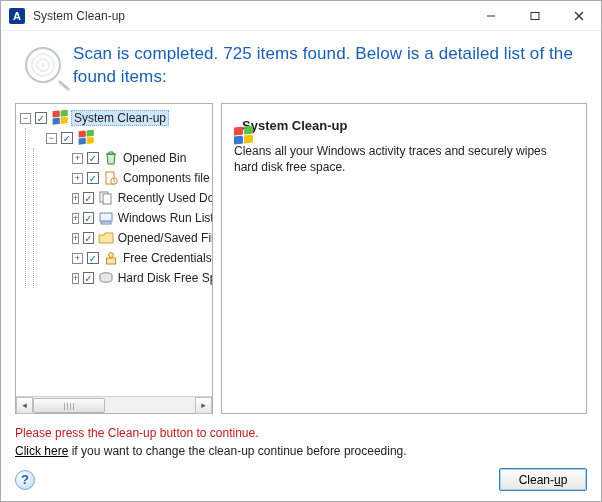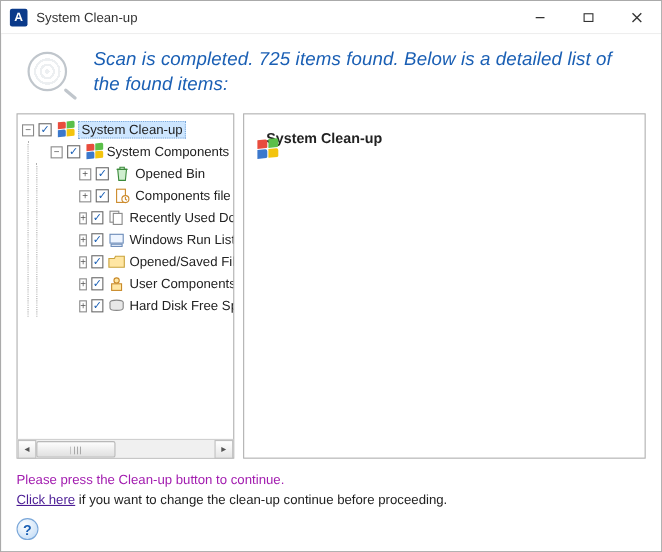--- a/index.html
+++ b/index.html
@@ -6,21 +6,21 @@
 body { width: 602px; height: 502px; background: #fff; border: 1px solid #aaa; overflow: hidden; display: flex; flex-direction: column; }
 
 
 .titlebar { height: 30px; background: #fff; display: flex; align-items: center; padding-left: 8px; border-bottom: 1px solid #eee; }
 .titlebar .appicon { width: 16px; height: 16px; background: #0a3a8a; border-radius: 2px; display: flex; align-items: center; justify-content: center; color: #fff; font-size: 11px; font-weight: bold; }
 .titlebar .title { margin-left: 8px; font-size: 12px; color: #333; flex: 1; }
 .winbtns { display: flex; }
 .winbtn { width: 44px; height: 29px; display: flex; align-items: center; justify-content: center; color: #555; font-size: 14px; cursor: pointer; }
 
 
-.header { display: flex; padding: 12px 24px 10px 20px; gap: 14px; align-items: flex-start; font-style: italic; }
+.header { display: flex; padding: 12px 24px 10px 20px; gap: 2px; align-items: flex-start; }
 .lens { width: 50px; height: 50px; flex: 0 0 auto; position: relative; }
 .lens .circ { width: 36px; height: 36px; border: 2px solid #c0c6cc; border-radius: 50%; position: absolute; top: 4px; left: 4px; }
 .lens .fp  { position:absolute; top:8px; left:8px; width:28px; height:28px; border-radius:50%; background: repeating-radial-gradient(circle at 50% 50%, #dde2e6 0 2px, transparent 2px 5px); opacity:.55; }
 .lens .handle { position: absolute; width: 14px; height: 3px; background: #c0c6cc; bottom: 6px; right: 0; transform: rotate(40deg); border-radius: 2px; }
 .header-text { font-size: 17px; line-height: 1.35; color: #1a5fb4; letter-spacing: 0.1px; }
 
 
 .main { display: flex; gap: 8px; padding: 0 14px 6px 14px; flex: 1; min-height: 0; }
 .panel { border: 1px solid #b0b0b0; background: #fff; position: relative; }
 .left { width: 198px; display:flex; flex-direction:column; }
@@ -55,23 +55,23 @@
 .right .desc { font-size: 12px; color: #222; line-height:1.35;}
 .winlogo { width:20px; height:20px; position:relative; }
 .winlogo span { position:absolute; width:9px; height:8px; border-radius:0 2px 1px 0; }
 .wlr{ background:#e84c3d; left:0; top:1px; transform:skewY(-6deg);}
 .wlg{ background:#5bbf4a; left:10px; top:0; transform:skewY(-6deg);}
 .wlb{ background:#3b78cc; left:0; top:10px; transform:skewY(-6deg);}
 .wly{ background:#f3c40e; left:10px; top:9px; transform:skewY(-6deg);}
 
 
 .footer { padding: 6px 14px 10px 14px; border-top: 0; }
-.footer .line1 { font-size: 12px; color: #a21caf; margin-bottom: 4px;}
+.footer .line1 { font-size: 12px; color: #b91c1c; margin-bottom: 4px;}
 .footer .line2 { font-size: 12px; color: #222; margin-bottom: 10px;}
-.footer a.link { color: #4c1d95; text-decoration: underline; cursor: pointer; }
+.footer a.link { color: #000000; text-decoration: underline; cursor: pointer; }
 .bottom { display:flex; align-items:center; gap:8px; }
 .help { width:20px; height:20px; border-radius:50%; border:1px solid #7aa7d9; background: radial-gradient(circle at 35% 30%, #fff, #bcd8f5); color:#1a5fb4; display:flex; align-items:center; justify-content:center; font-weight:bold; font-size:13px; cursor:pointer;}
 .spacer { flex:1; }
 .btn { min-width: 88px; height: 23px; font-size: 12px; background: linear-gradient(#fdfdfd,#e7e7e7); border:1px solid #9c9c9c; border-radius:2px; cursor:pointer; padding:0 12px;}
 .btn.primary { border:1px solid #3c7fb1; box-shadow: inset 0 0 0 1px #a8d3f0; }
 .btn .u { text-decoration: underline; }
 </style>
 </head>
 <body>
 
@@ -131,21 +131,20 @@
           <span class="exp">−</span>
           <span class="chk">✓</span>
           <span class="ic">
               <span class="winlogo" style="transform:scale(.8)">
                 <span class="wlr"></span>
                 <span class="wlg"></span>
                 <span class="wlb"></span>
                 <span class="wly"></span>
               </span>
             </span>
-          <span class="lbl">System Components</span>
         </div>
 
         <div class="dots">
           <div class="node depth2">
             <span class="exp">+</span>
             <span class="chk">✓</span>
             <span class="ic">
                 <svg class="svg" viewBox="0 0 16 16">
                   <path d="M4 4h8l-1 10H5z" fill="#cfeecf" stroke="#3a8a3a" stroke-width="1"></path>
                   <path d="M3 4h10" stroke="#3a8a3a"></path>
@@ -200,21 +199,21 @@
           </div>
           <div class="node depth2">
             <span class="exp">+</span>
             <span class="chk">✓</span>
             <span class="ic">
                 <svg class="svg" viewBox="0 0 16 16">
                   <circle cx="8" cy="5" r="2.4" fill="#ffe6a3" stroke="#c98a2a"></circle>
                   <rect x="3.5" y="8" width="9" height="6" fill="#ffe6a3" stroke="#c98a2a"></rect>
                 </svg>
               </span>
-            <span class="lbl">User Components</span>
+            <span class="lbl">Free Credentials</span>
           </div>
           <div class="node depth2">
             <span class="exp">+</span>
             <span class="chk">✓</span>
             <span class="ic">
                 <svg class="svg" viewBox="0 0 16 16">
                   <ellipse cx="8" cy="5" rx="6" ry="2.2" fill="#e8e8e8" stroke="#888"></ellipse>
                   <path d="M2 5v5c0 1.2 2.7 2.2 6 2.2s6-1 6-2.2V5" fill="#e8e8e8" stroke="#888"></path>
                 </svg>
               </span>
@@ -232,25 +231,27 @@
       </div>
       <div class="arrow">▸</div>
     </div>
   </div>
 
   <div class="panel right">
     <div class="title-row">
       <span class="ic"><span class="winlogo"><span class="wlr"></span><span class="wlg"></span><span class="wlb"></span><span class="wly"></span></span></span>
       <span class="big">System Clean-up</span>
     </div>
+    <div class="desc">Cleans all your Windows activity traces and securely wipes hard disk free space.</div>
   </div>
 </div>
 
 <div class="footer">
   <div class="line1">Please press the Clean-up button to continue.</div>
   <div class="line2">
     <a class="link">Click here</a><span> if you want to change the clean-up continue before proceeding.</span>
   </div>
   <div class="bottom">
     <div class="help">?</div>
     <div class="spacer"></div>
+    <button class="btn primary"><span>Clean-</span><span class="u">u</span><span>p</span></button>
   </div>
 </div>
 
 </body></html>

